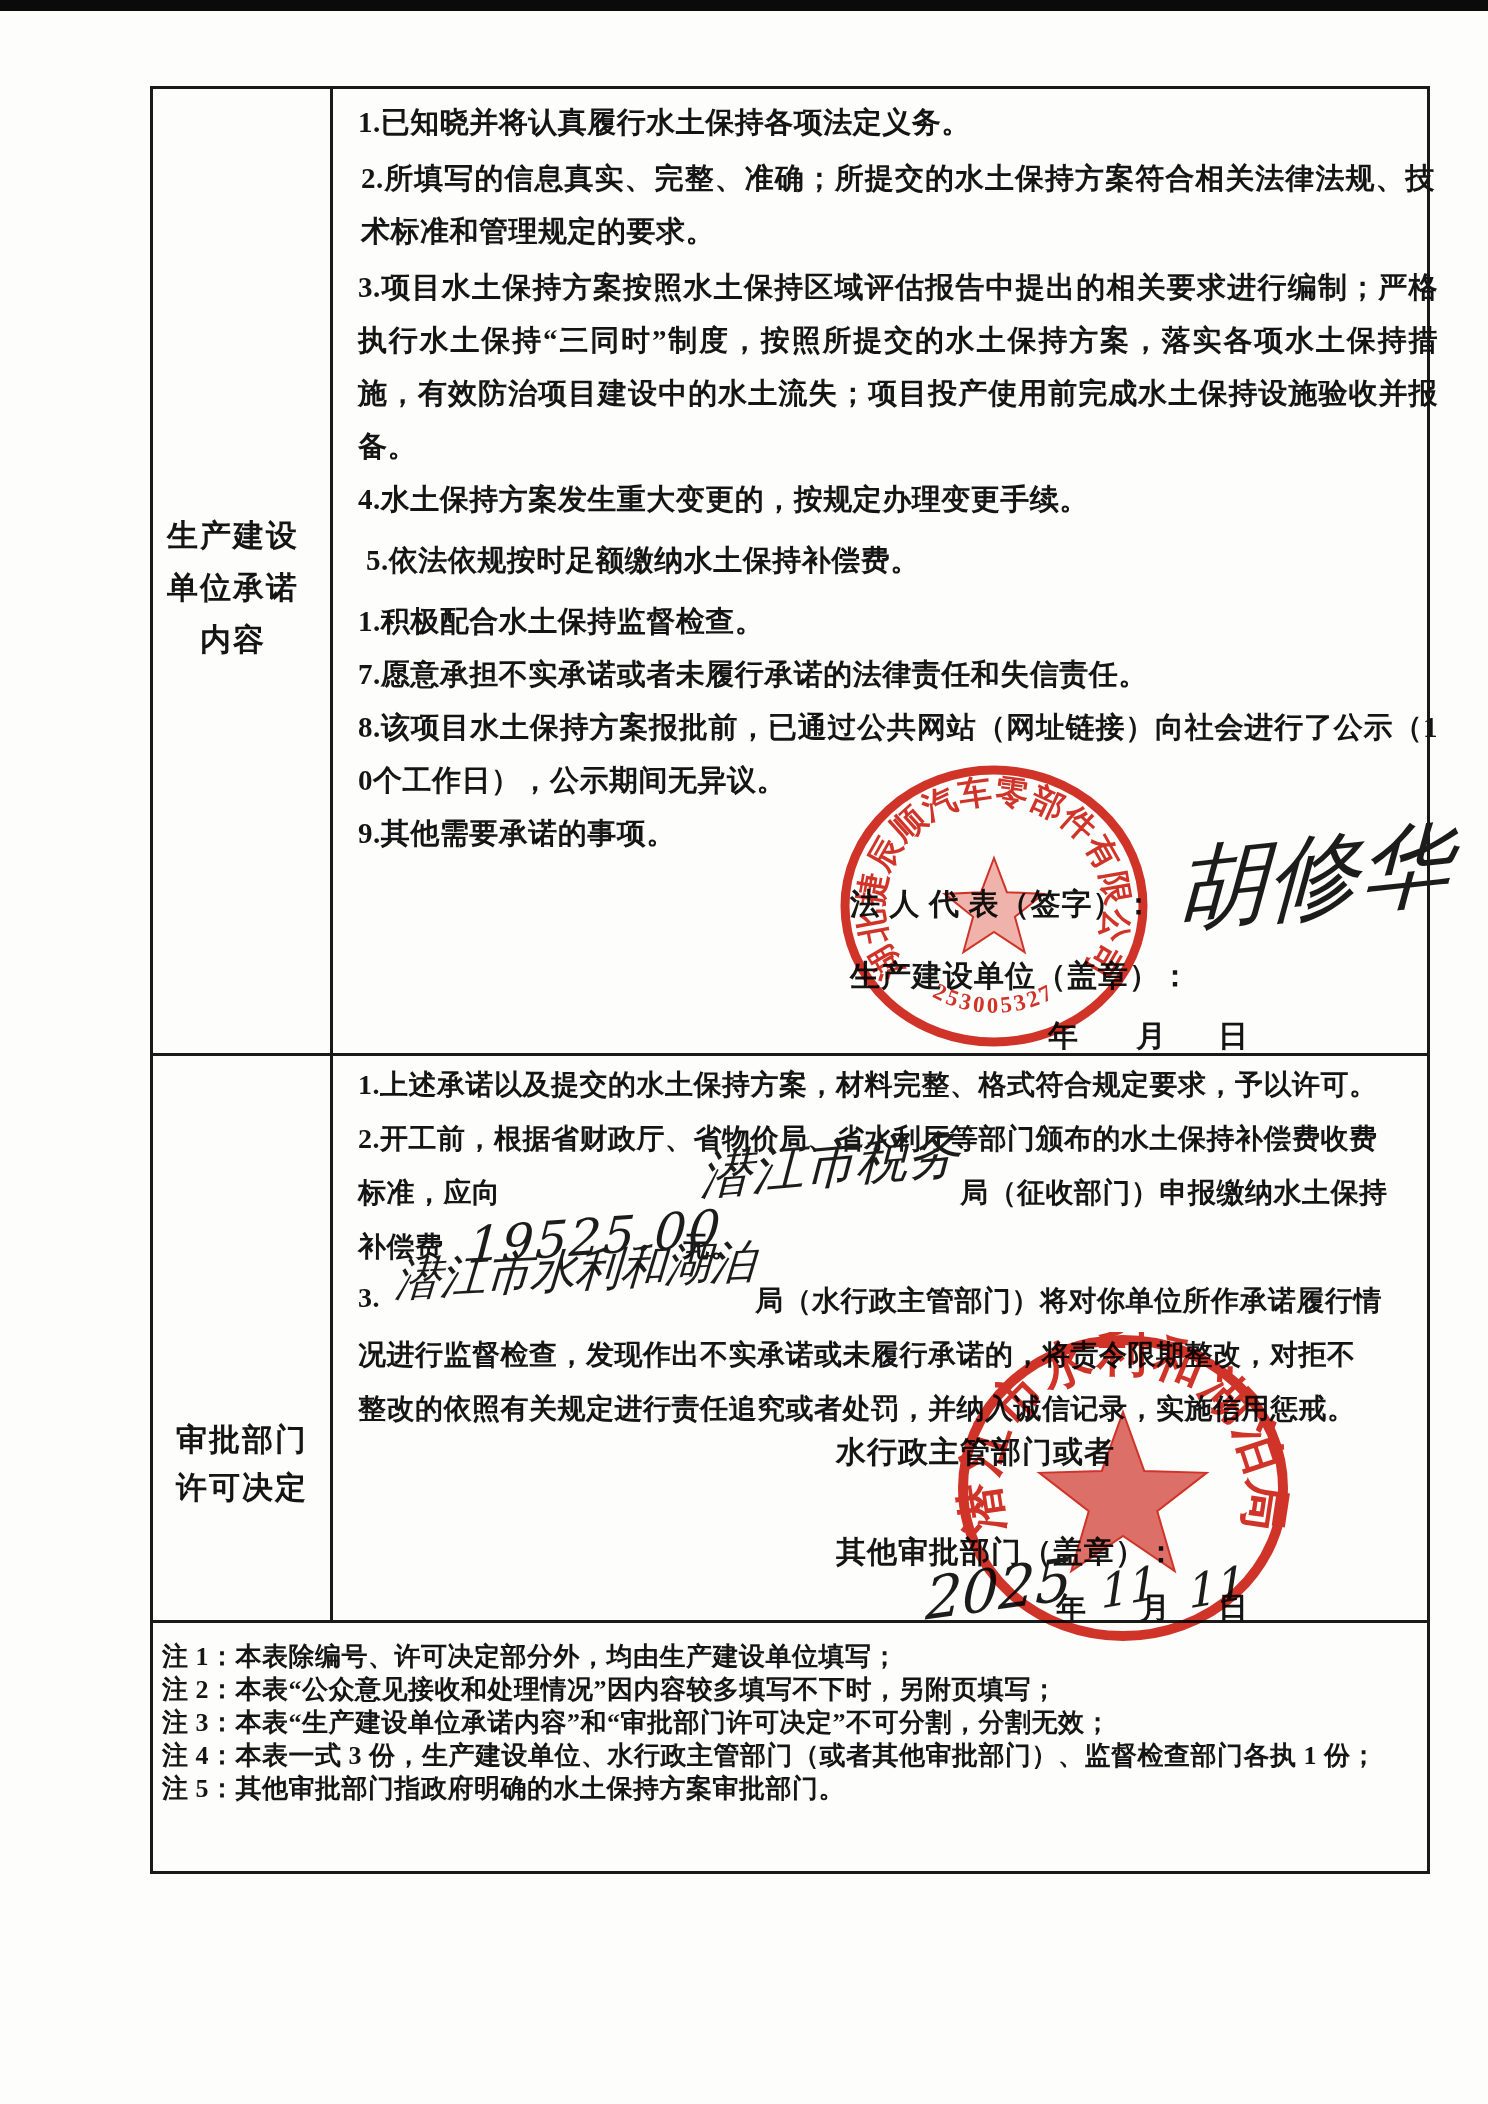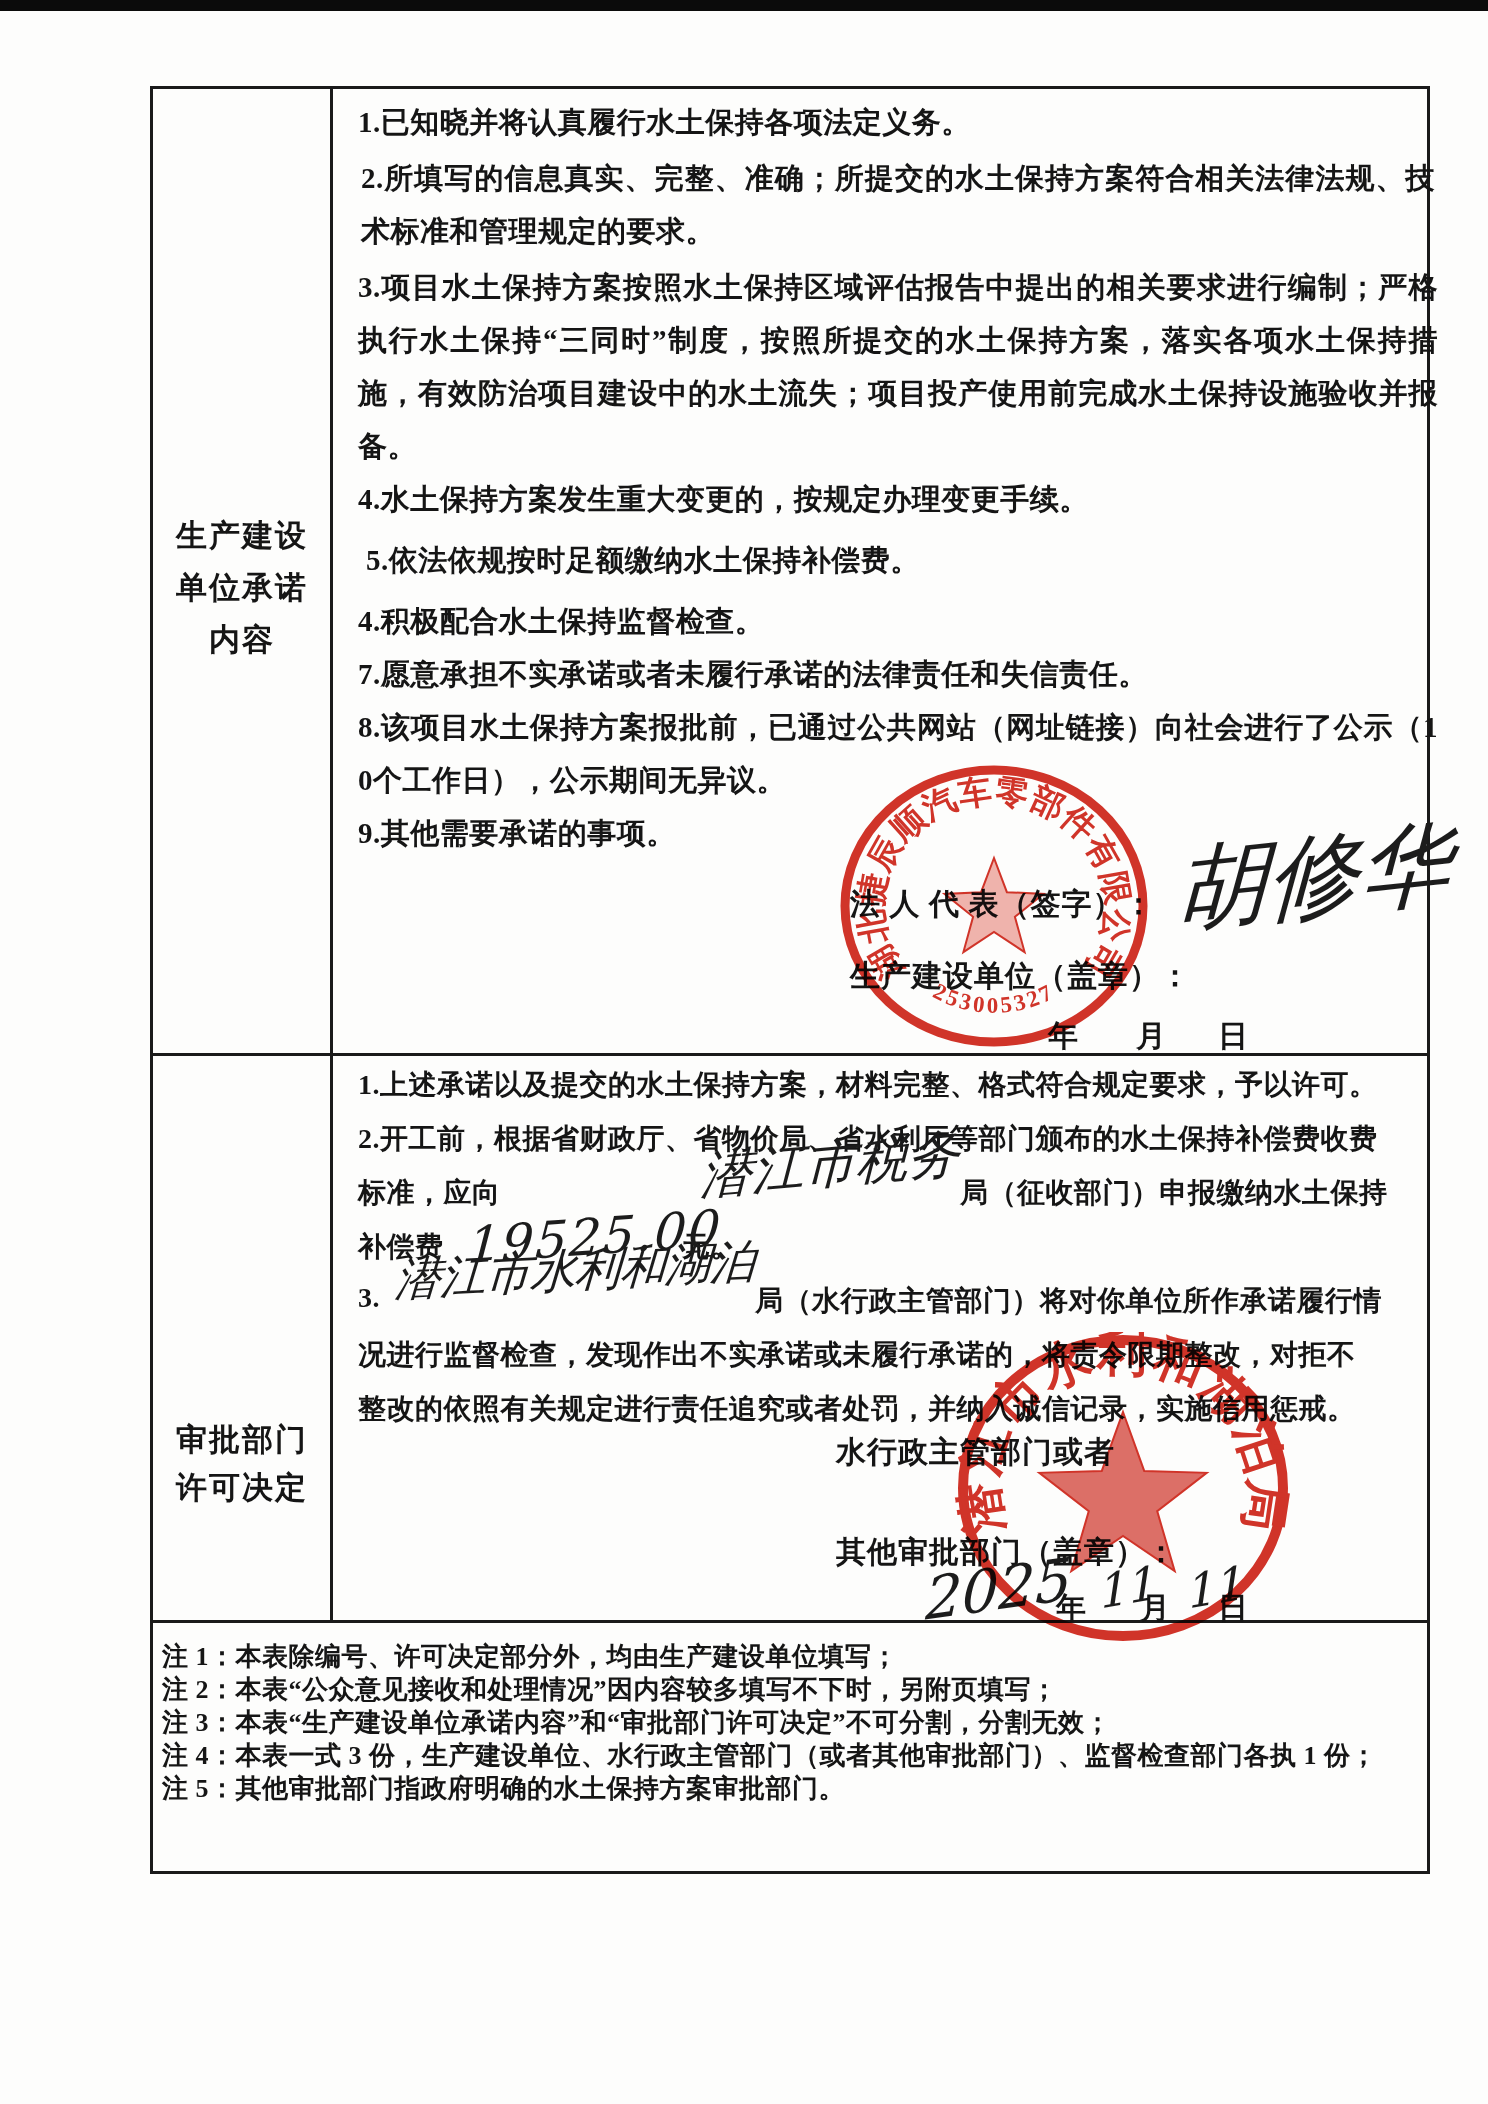--- a/index.html
+++ b/index.html
@@ -39,33 +39,33 @@
 
 <div class="page">
 
   <div class="scan-bar"></div>
 
   <div class="b-outer"></div>
   <div class="line b-vdiv"></div>
   <div class="line b-h1"></div>
   <div class="line b-h2"></div>
 
-  <div class="abs cell-label" style="left:157px;top:510px;">
+  <div class="abs cell-label" style="left:148px;top:510px;">
     <div>生产建设</div>
     <div>单位承诺</div>
     <div>内容</div>
   </div>
 
   <div class="abs body-text" style="left:358px;top:96px;width:1080px;">
     <p style="margin:0;">1.已知晓并将认真履行水土保持各项法定义务。</p>
     <p style="margin:3px;">2.所填写的信息真实、完整、准确；所提交的水土保持方案符合相关法律法规、技术标准和管理规定的要求。</p>
     <p style="margin:0;">3.项目水土保持方案按照水土保持区域评估报告中提出的相关要求进行编制；严格执行水土保持“三同时”制度，按照所提交的水土保持方案，落实各项水土保持措施，有效防治项目建设中的水土流失；项目投产使用前完成水土保持设施验收并报备。</p>
     <p style="margin:0;">4.水土保持方案发生重大变更的，按规定办理变更手续。</p>
     <p style="margin:8px;">5.依法依规按时足额缴纳水土保持补偿费。</p>
-    <p style="margin:0;">4.积极配合水土保持监督检查。</p>
+    <p style="margin:0;">1.积极配合水土保持监督检查。</p>
     <p style="margin:0;">7.愿意承担不实承诺或者未履行承诺的法律责任和失信责任。</p>
     <p style="margin:0;">8.该项目水土保持方案报批前，已通过公共网站（网址链接）向社会进行了公示（10个工作日），公示期间无异议。</p>
     <p style="margin:0;">9.其他需要承诺的事项。</p>
   </div>
 
   <div class="abs sig-label" style="left:850px;top:884px;">法 人 代 表（签字）：</div>
   <div class="abs sig-label" style="left:850px;top:956px;">生产建设单位（盖章）：</div>
   <div class="abs sig-label" style="left:1048px;top:1016px;">年</div>
   <div class="abs sig-label" style="left:1136px;top:1016px;">月</div>
   <div class="abs sig-label" style="left:1218px;top:1016px;">日</div>

